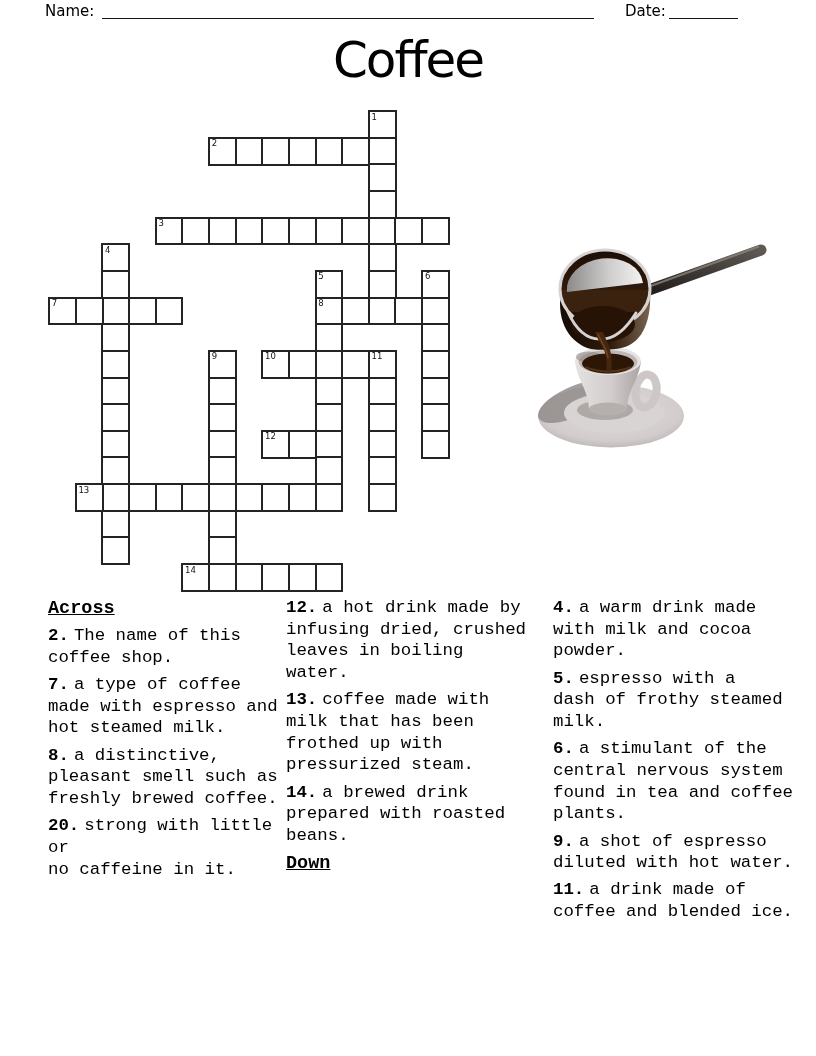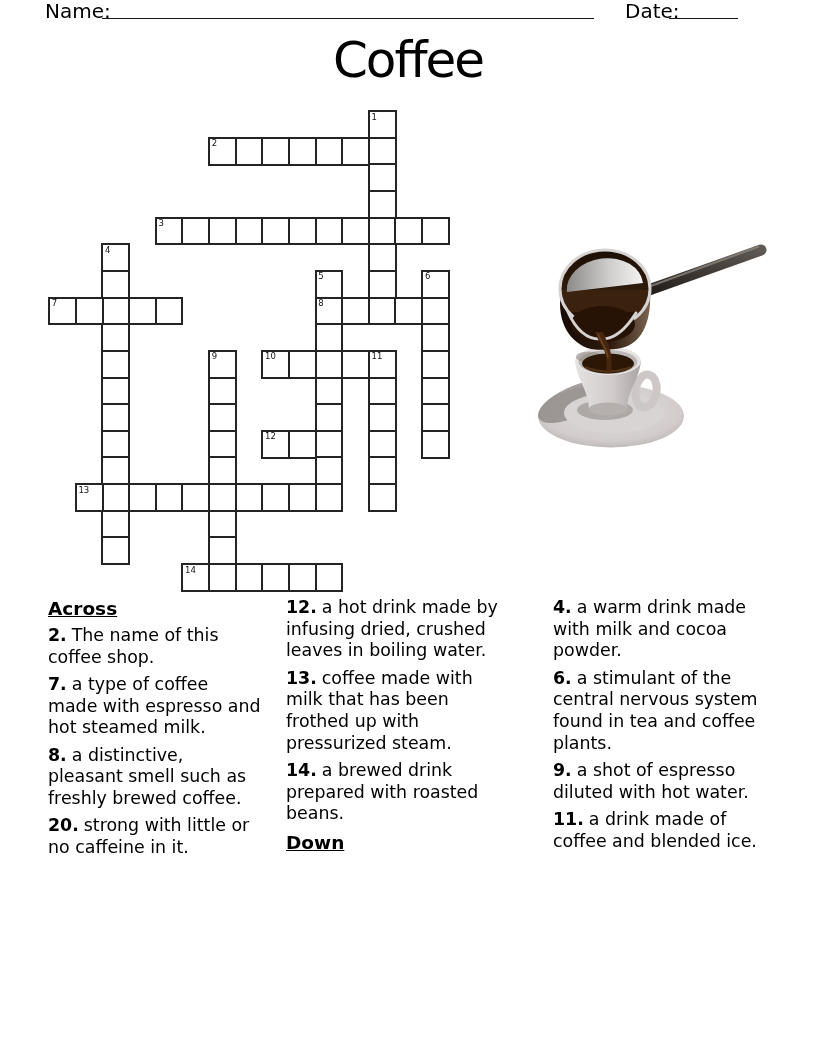--- a/index.html
+++ b/index.html
@@ -5,21 +5,21 @@
   html,body { margin:0; padding:0; }
   body {
     width:816px; height:1056px;
     background:#ffffff;
     position:relative;
     font-family:"DejaVu Sans", sans-serif;
     color:#000;
     overflow:hidden;
   }
   
-  .hdr-label { position:absolute; top:2px; font-size:20px; line-height:18px; }
+  .hdr-label { position:absolute; top:2px; font-size:15px; line-height:18px; }
   .write-line { position:absolute; top:3px; height:15px; border-bottom:1.8px solid #161616; }
   #name-label { left:45px; }
   #name-line  { left:102px; width:492px; }
   #date-label { left:625px; }
   #date-line  { left:669px; width:69px; }
   
   .title {
     position:absolute; top:28px; left:0; right:0;
     text-align:center; font-size:50px; letter-spacing:-2px; line-height:64px;
   }
@@ -30,21 +30,21 @@
     box-sizing:border-box; background:#fff;
     border:2.2px solid #242424;
   }
   .cellnum {
     position:absolute; top:0.5px; left:1.8px;
     font-size:8.5px; line-height:9px; color:#111;
   }
   
   #coffee-art { position:absolute; left:515px; top:228px; }
   
-  .cluecol { position:absolute; top:597px; }
+  .cluecol { position:absolute; top:597px;font-family:Liberation Mono, monospace; }
   #cluecol-left   { left:48px;  width:246px; }
   #cluecol-middle { left:286px; width:246px; }
   #cluecol-right  { left:532px; width:252px;margin-left:21px; }
   .clue-heading {
     font-size:18.5px; font-weight:bold; text-decoration:underline;
     line-height:23px; margin:0 0 5px 0;
   }
   .clue { font-size:17.4px; line-height:21.7px; margin:0 0 5.5px 0; }
   .clue b { margin-right:5px; }
   .ctext { white-space:pre-line; }
@@ -285,20 +285,23 @@
   <p class="clue"><b>14.</b><span class="ctext">a brewed drink
 prepared with roasted
 beans.</span></p>
   <div class="clue-heading">Down</div>
 </div>
 
 <div class="cluecol" id="cluecol-right">
   <p class="clue"><b>4.</b><span class="ctext">a warm drink made
 with milk and cocoa
 powder.</span></p>
+  <p class="clue"><b>5.</b><span class="ctext">espresso with a
+dash of frothy steamed
+milk.</span></p>
   <p class="clue"><b>6.</b><span class="ctext">a stimulant of the
 central nervous system
 found in tea and coffee
 plants.</span></p>
   <p class="clue"><b>9.</b><span class="ctext">a shot of espresso
 diluted with hot water.</span></p>
   <p class="clue"><b>11.</b><span class="ctext">a drink made of
 coffee and blended ice.</span></p>
 </div>
 

